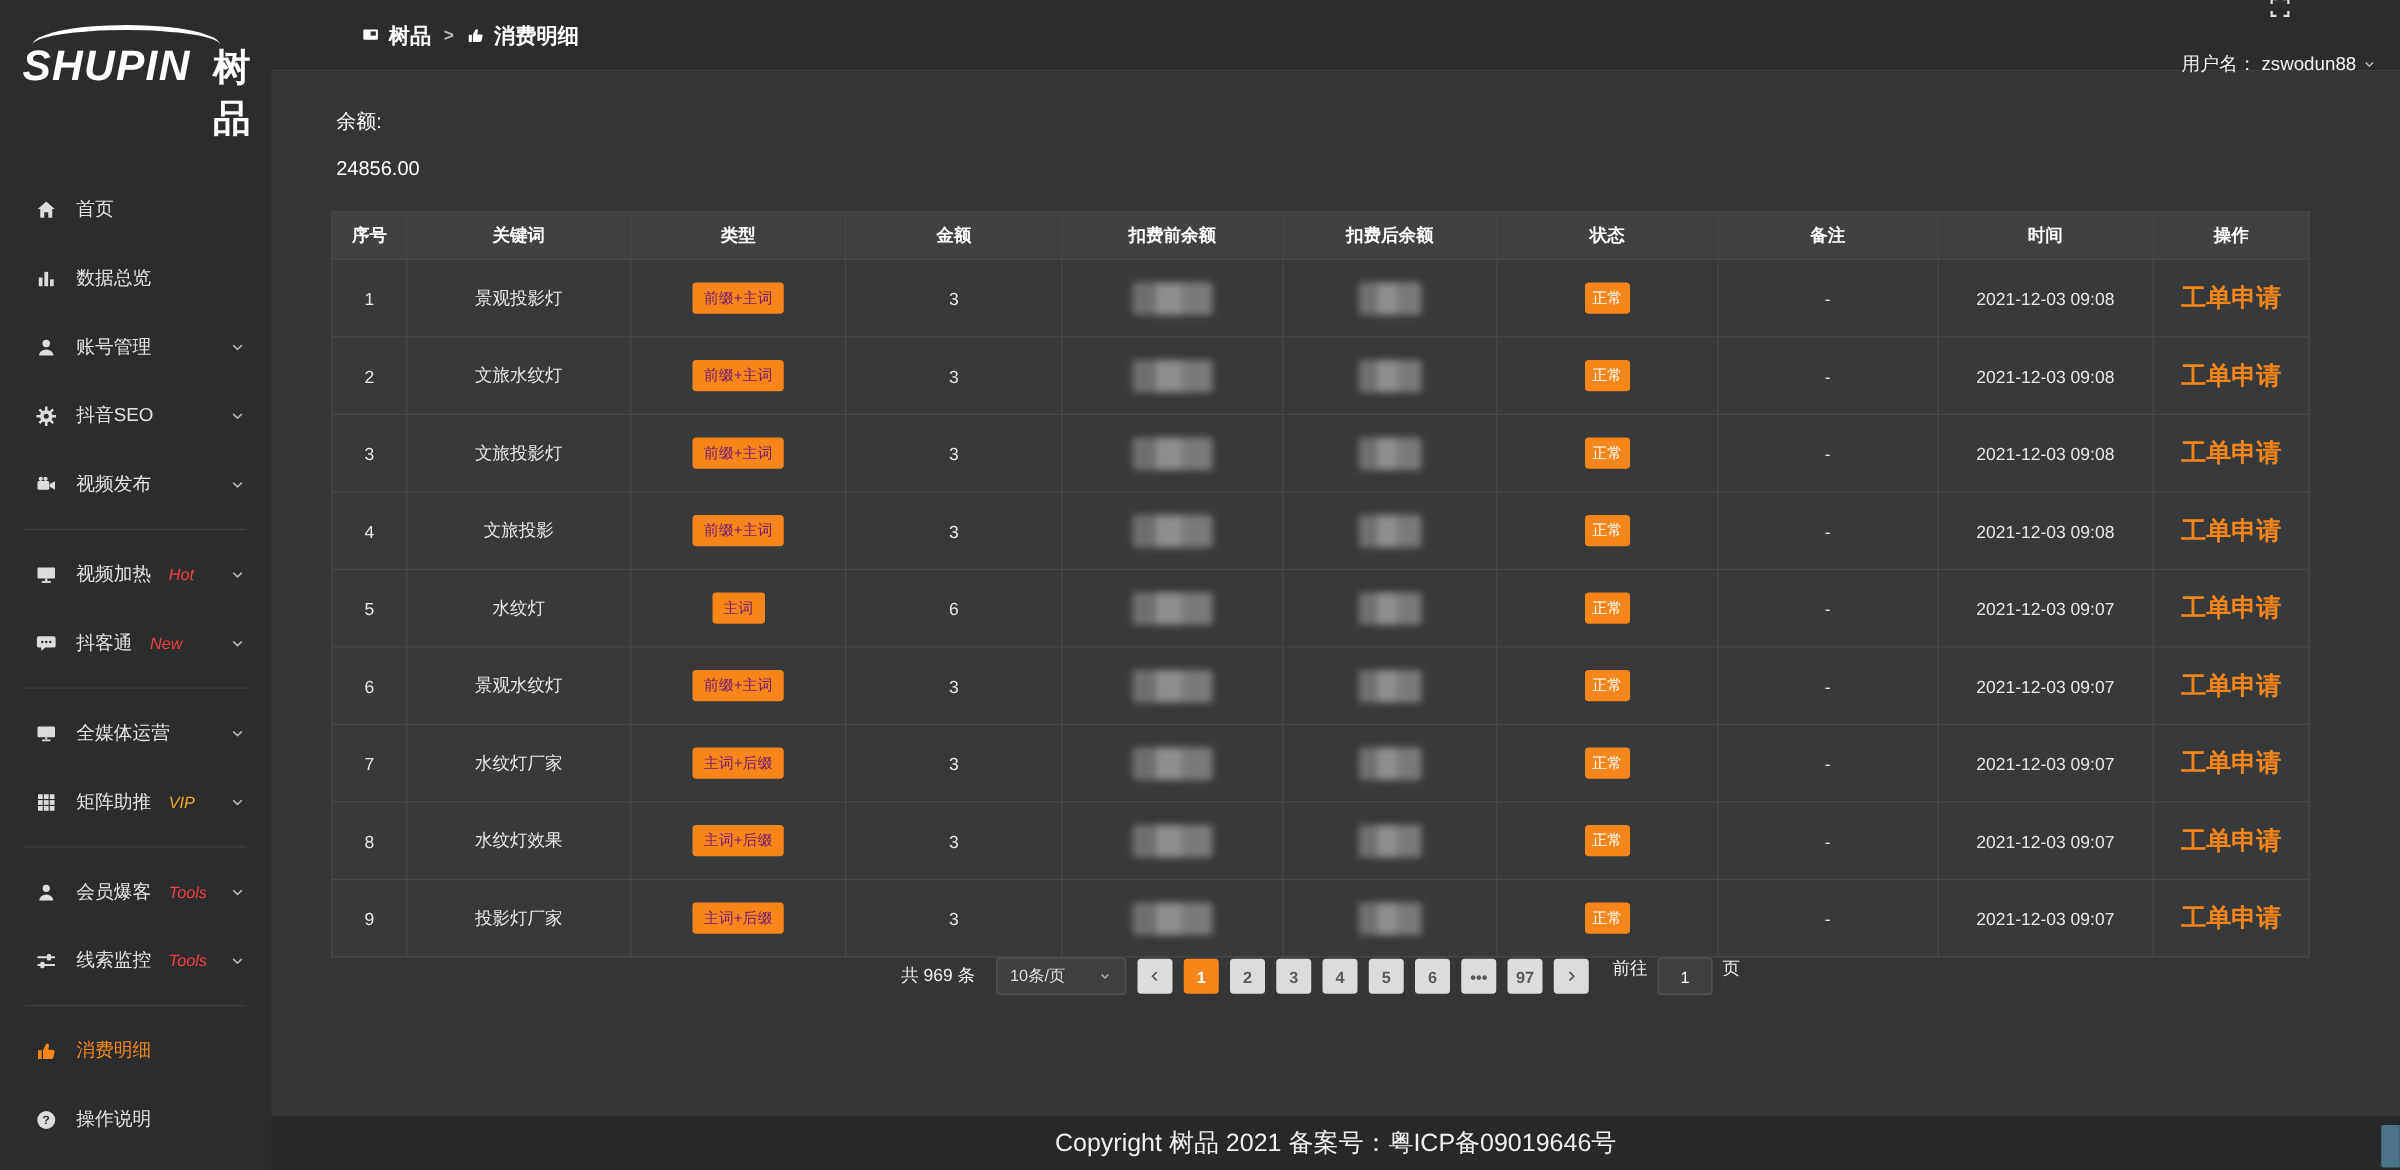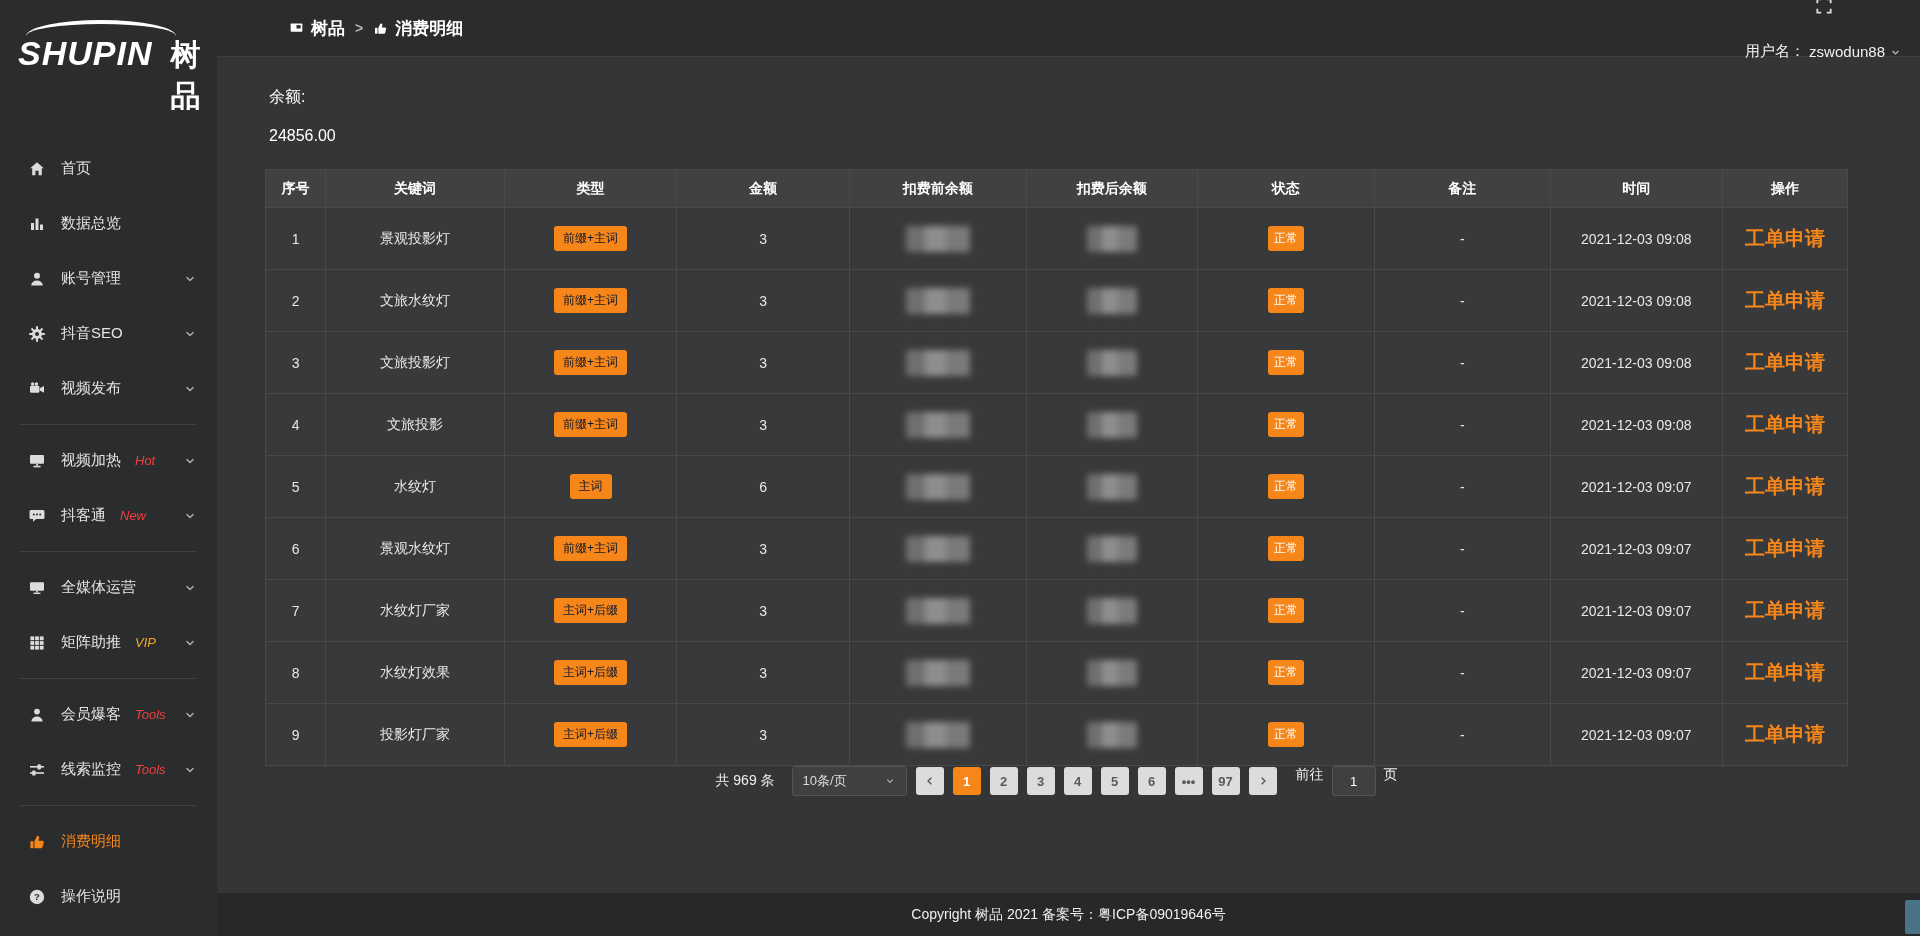--- a/index.html
+++ b/index.html
@@ -43,40 +43,40 @@
   .fs-btn svg{width:20px;height:20px;display:block;}
   .username{display:flex;align-items:center;gap:4px;font-size:15px;color:#f2f2f2;cursor:pointer;}
   .username .chev{width:13px;height:13px;opacity:.8;}
 
   
   .content{flex:1;padding:22px 72px 0 48px;overflow:hidden;}
   .balance{font-size:16px;font-weight:normal;color:#fff;margin:8px 0 24px 4px;display:flex;gap:19px;flex-direction:column;}
   table{width:100%;border-collapse:collapse;table-layout:fixed;}
   th{background:var(--head-bg);height:38px;font-size:14px;font-weight:bold;color:#fff;border:1px solid var(--line);}
   td{background:var(--row-bg);height:62px;text-align:center;font-size:14px;color:var(--txt);border:1px solid var(--line);}
-  .chip{display:inline-block;background:var(--accent);color:#0f172a;font-size:12px;padding:4px 9px;border-radius:3px;}
+  .chip{display:inline-block;background:var(--accent);color:#701a75;font-size:12px;padding:4px 9px;border-radius:3px;}
   .status-chip{display:inline-block;background:var(--accent);color:#fff;font-size:12px;padding:4px 6px;border-radius:3px;}
   .mask{display:inline-block;width:64px;height:26px;border-radius:2px;vertical-align:middle;
         background:linear-gradient(90deg,#7d7d7d 0 30%,#a3a3a3 30% 62%,#8b8b8b 62%);filter:blur(3px);opacity:.8;}
   .mask.m2{width:50px;}
   .action-link{color:var(--accent);cursor:pointer;font-size:20px;font-weight:bold;}
 
   
   .pager{display:flex;align-items:center;justify-content:center;gap:9px;font-size:14px;color:#eee;}
   .pg-total{margin-right:8px;font-size:14px;}
-  .pg-size{display:flex;align-items:center;justify-content:space-between;width:115px;height:30px;background:#3e4041;border:1px solid #525456;border-radius:3px;padding:0 10px;cursor:pointer;font-size:13px;color:#ddd;}
+  .pg-size{display:flex;align-items:center;justify-content:space-between;width:104px;height:30px;background:#3e4041;border:1px solid #525456;border-radius:3px;padding:0 10px;cursor:pointer;font-size:13px;color:#ddd;}
   .pg-size .chev{width:12px;height:12px;opacity:.8;}
   .pg-btn{min-width:28px;height:28px;border:none;border-radius:3px;background:#dcdcdc;color:#5a5a5a;font-size:13px;font-weight:bold;cursor:pointer;display:flex;align-items:center;justify-content:center;padding:0 6px;}
   .pg-btn.active{background:var(--accent);color:#fff;}
   .pg-btn svg{width:12px;height:12px;display:block;}
   .pg-goto{display:flex;align-items:flex-start;gap:8px;margin-left:10px;}
   .pg-input{width:44px;height:30px;background:#3e4041;border:1px solid #525456;border-radius:3px;color:#fff;text-align:center;font-size:13px;}
 
   
-  .footer{height:43px;min-height:43px;background:#272829;display:flex;align-items:center;justify-content:center;font-size:14px;color:#f0f0f0;text-align:center;}
+  .footer{height:43px;min-height:43px;background:#272829;display:flex;align-items:center;justify-content:center;font-size:20px;color:#f0f0f0;text-align:center;}
   .float-widget{position:fixed;right:0;bottom:2px;width:15px;height:34px;background:#4a7486;border-radius:2px 0 0 2px;cursor:pointer;}
 </style>
 </head>
 <body>
 
 <div class="app">
 
   <aside class="sidebar">
     <div class="logo">
       <div class="logo-arc"></div>

